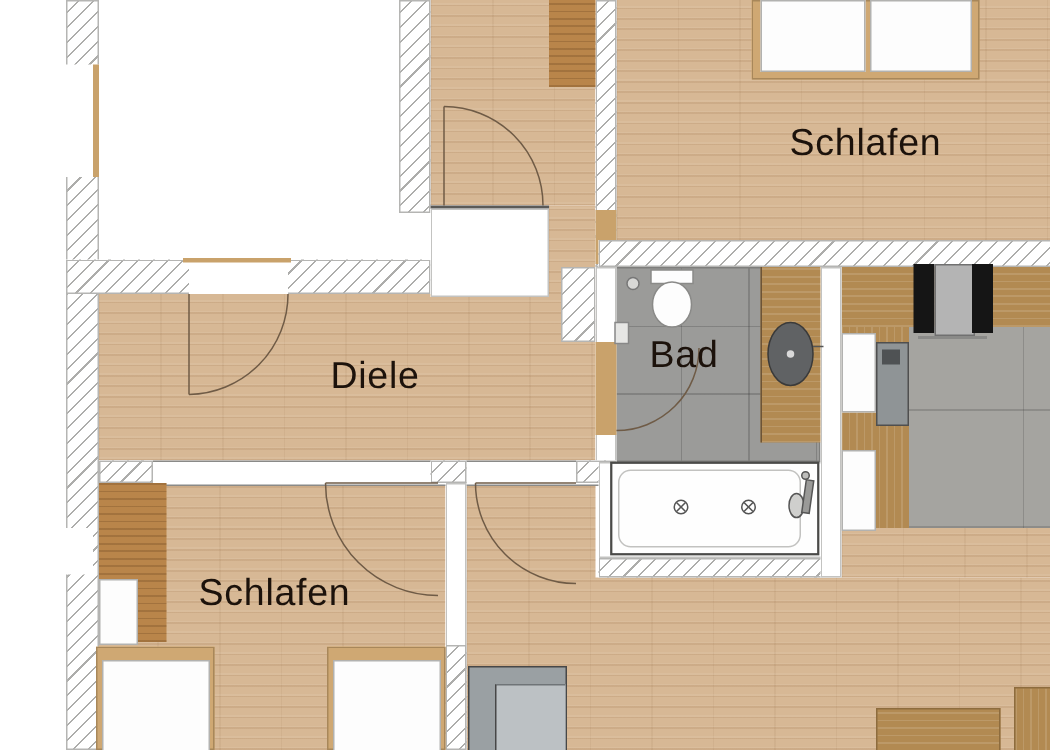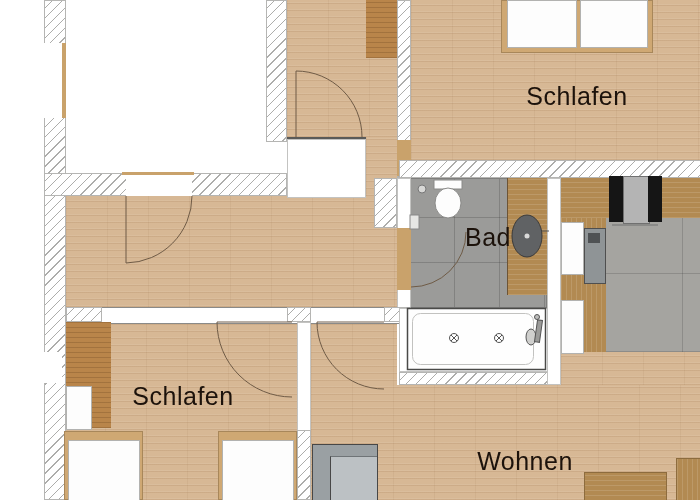--- a/index.html
+++ b/index.html
@@ -186,16 +186,16 @@
         <rect x="492" y="320" width="5" height="22" fill="#9a9a98" stroke="#555" transform="rotate(8 494 331)"></rect>
         <circle cx="493" cy="317" r="2.5" fill="#bdbdbb" stroke="#555"></circle>
       </g>
     </g>
 
     <line x1="662" y1="36" x2="662" y2="154" stroke="#9a9a98" stroke-width="5" stroke-dasharray="2 2"></line>
     <line x1="664" y1="315" x2="664" y2="445" stroke="#9a9a98" stroke-width="5" stroke-dasharray="2 2"></line>
   </svg>
 
   <div class="label" style="left:533px;top:96px">Schlafen</div>
-  <div class="label" style="left:444px;top:237px">Bad</div>
+  <div class="label" style="left:206px;top:251px">Diele</div>
+  <div class="label" style="left:412px;top:237px">Bad</div>
   <div class="label" style="left:139px;top:396px">Schlafen</div>
-  <div class="label" style="left:481px;top:461px">Wohnen</div>
 </div>
 
 </body></html>

